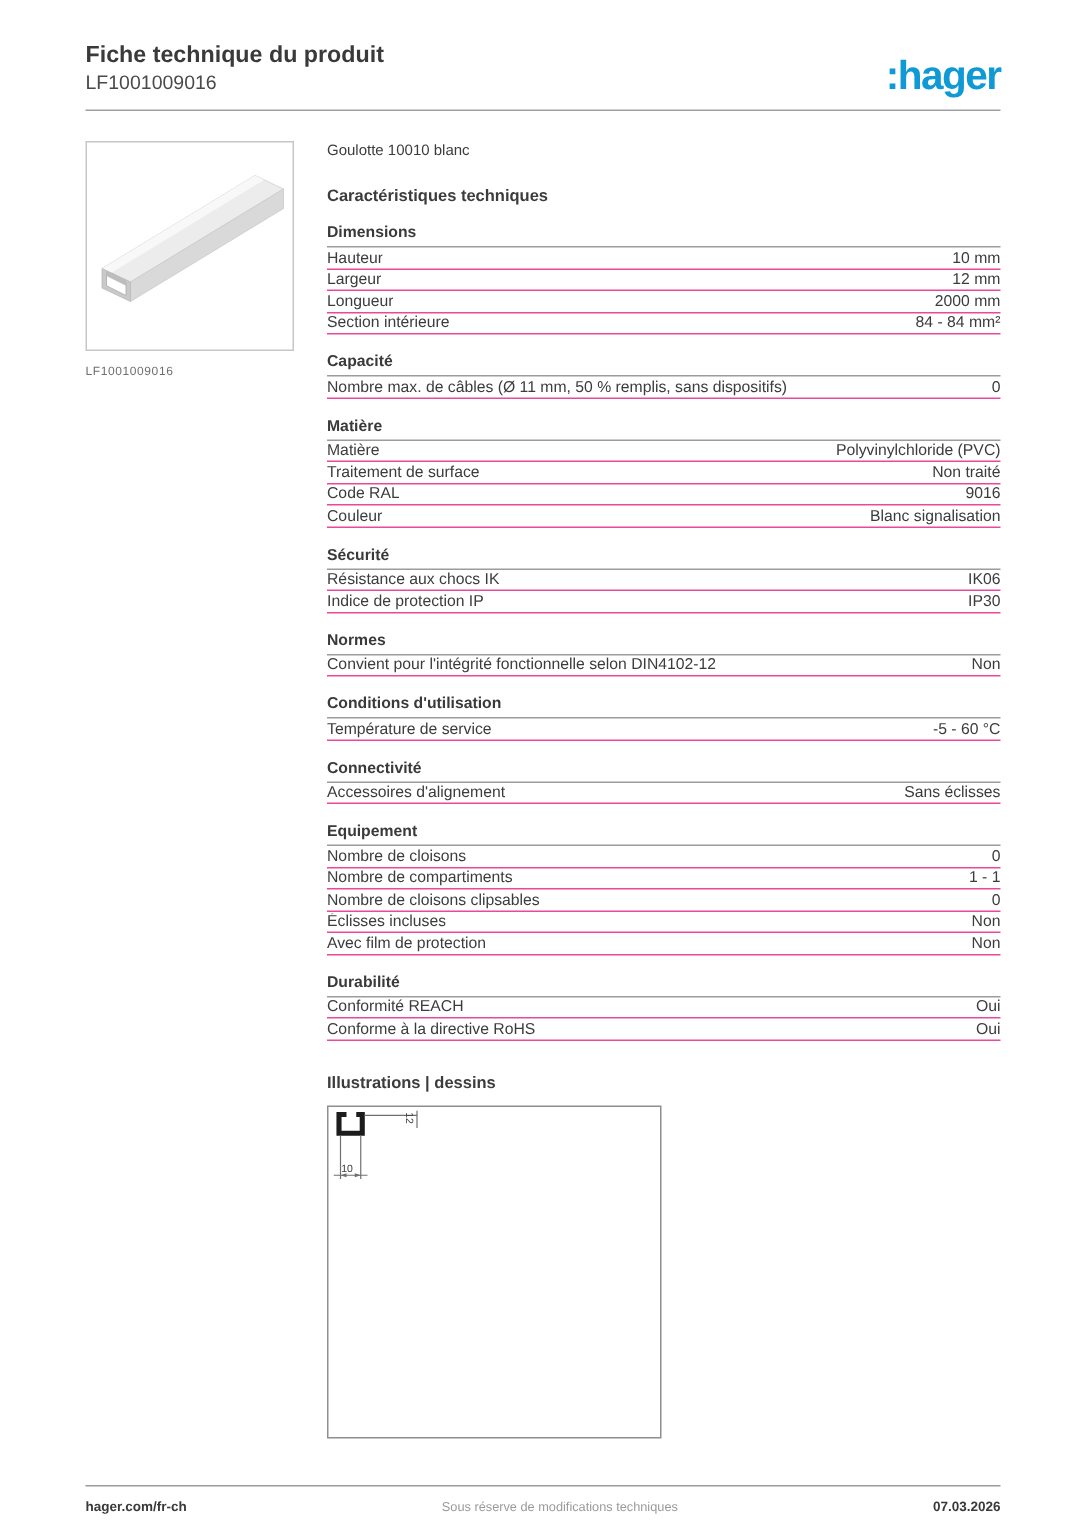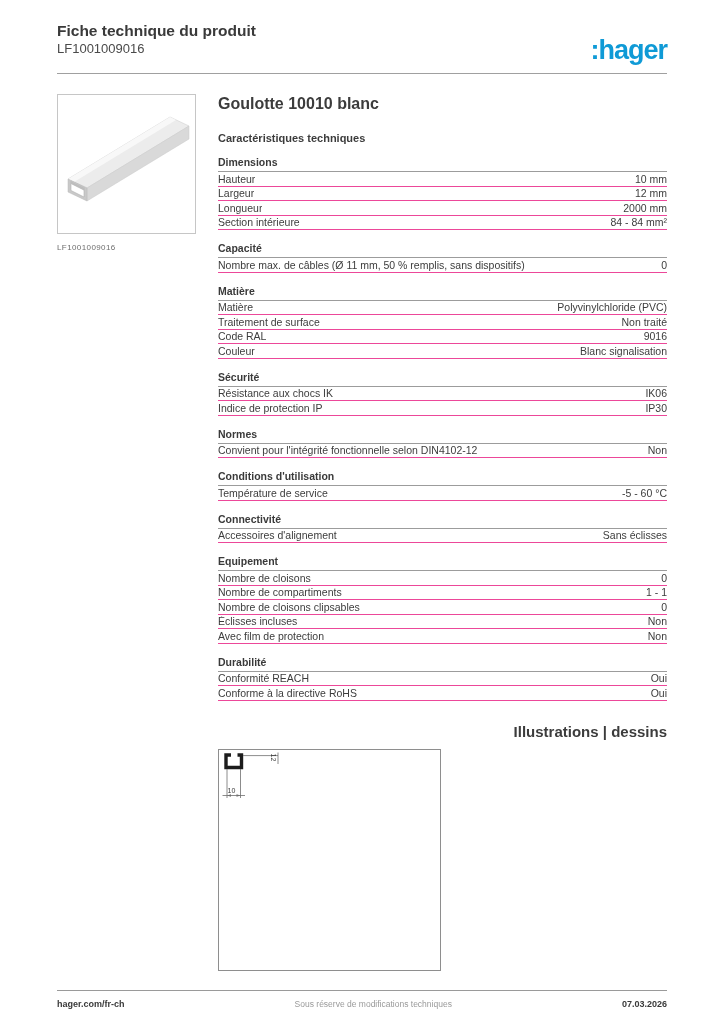--- a/index.html
+++ b/index.html
@@ -1,42 +1,42 @@
 <!DOCTYPE html>
 <html><head>
 <meta charset="utf-8">
 <style>
   html,body{margin:0;padding:0;background:#ffffff;}
   body{font-family:"Liberation Sans","DejaVu Sans",sans-serif;color:#3c3c3c;}
   .page{position:relative;width:724px;height:1024px;background:#fff;overflow:hidden;}
 
   
-  .header{position:absolute;top:21px;left:57px;right:57px;display:flex;justify-content:space-between;align-items:flex-start;border-bottom:1px solid #a0a0a0;padding-bottom:10px;}
+  .header{position:absolute;top:21px;left:57px;right:57px;display:flex;justify-content:space-between;align-items:flex-end;border-bottom:1px solid #a0a0a0;padding-bottom:10px;}
   .doc-title{font-size:15.5px;font-weight:bold;color:#3a3a3a;line-height:19px;}
   .doc-code{font-size:13px;color:#4a4a4a;line-height:17px;}
   .logo{font-size:27px;font-weight:bold;letter-spacing:-1px;line-height:26px;margin-top:16px;}
 
   
   .main{position:absolute;top:94px;left:57px;right:57px;display:flex;gap:22px;}
   .left-col{width:139px;flex:0 0 139px;}
   .img-box{width:137px;height:138px;border:1px solid #c6c6c6;background:#fff;overflow:hidden;}
   .img-caption{margin-top:9px;font-size:8px;color:#6e6e6e;letter-spacing:.4px;}
   .right-col{flex:1;min-width:0;}
 
-  .product-name{font-size:16px;font-weight:bold;margin-top:1px;}
+  .product-name{font-size:10px;font-weight:normal;margin-top:1px;}
   .charact-title{font-size:11px;font-weight:bold;margin-top:19px;}
 
   .section{margin-top:12px;}
   .section-title{font-size:10.5px;font-weight:bold;color:#3a3a3a;padding-bottom:3px;border-bottom:1px solid #9c9c9c;line-height:12px;}
   .spec-row{display:flex;justify-content:space-between;align-items:baseline;border-bottom:1px solid #ec4899;padding:1.5px 0 1px 0;font-size:10.5px;line-height:11px;}
   .spec-label{color:#3c3c3c;white-space:nowrap;overflow:hidden;}
   .spec-value{color:#3c3c3c;white-space:nowrap;text-align:right;padding-left:10px;}
 
   .illustrations{margin-top:22px;}
-  .illustrations-title{font-size:15px;font-weight:bold;text-align:right;}
+  .illustrations-title{font-size:11px;font-weight:bold;}
   .drawing-box{margin-top:9px;width:221px;height:220px;border:1px solid #8e8e8e;position:relative;}
   .drawing-box svg{position:absolute;top:2px;left:3px;}
 
   
   .footer{position:absolute;top:990px;left:57px;right:57px;border-top:1px solid #9a9a9a;padding-top:8px;display:flex;justify-content:space-between;align-items:baseline;}
   .footer-left{font-size:9px;font-weight:bold;color:#3a3a3a;}
   .footer-center{font-size:8.5px;color:#9a9a9a;}
   .footer-right{font-size:9px;font-weight:bold;color:#3a3a3a;}
 </style>
 </head>

